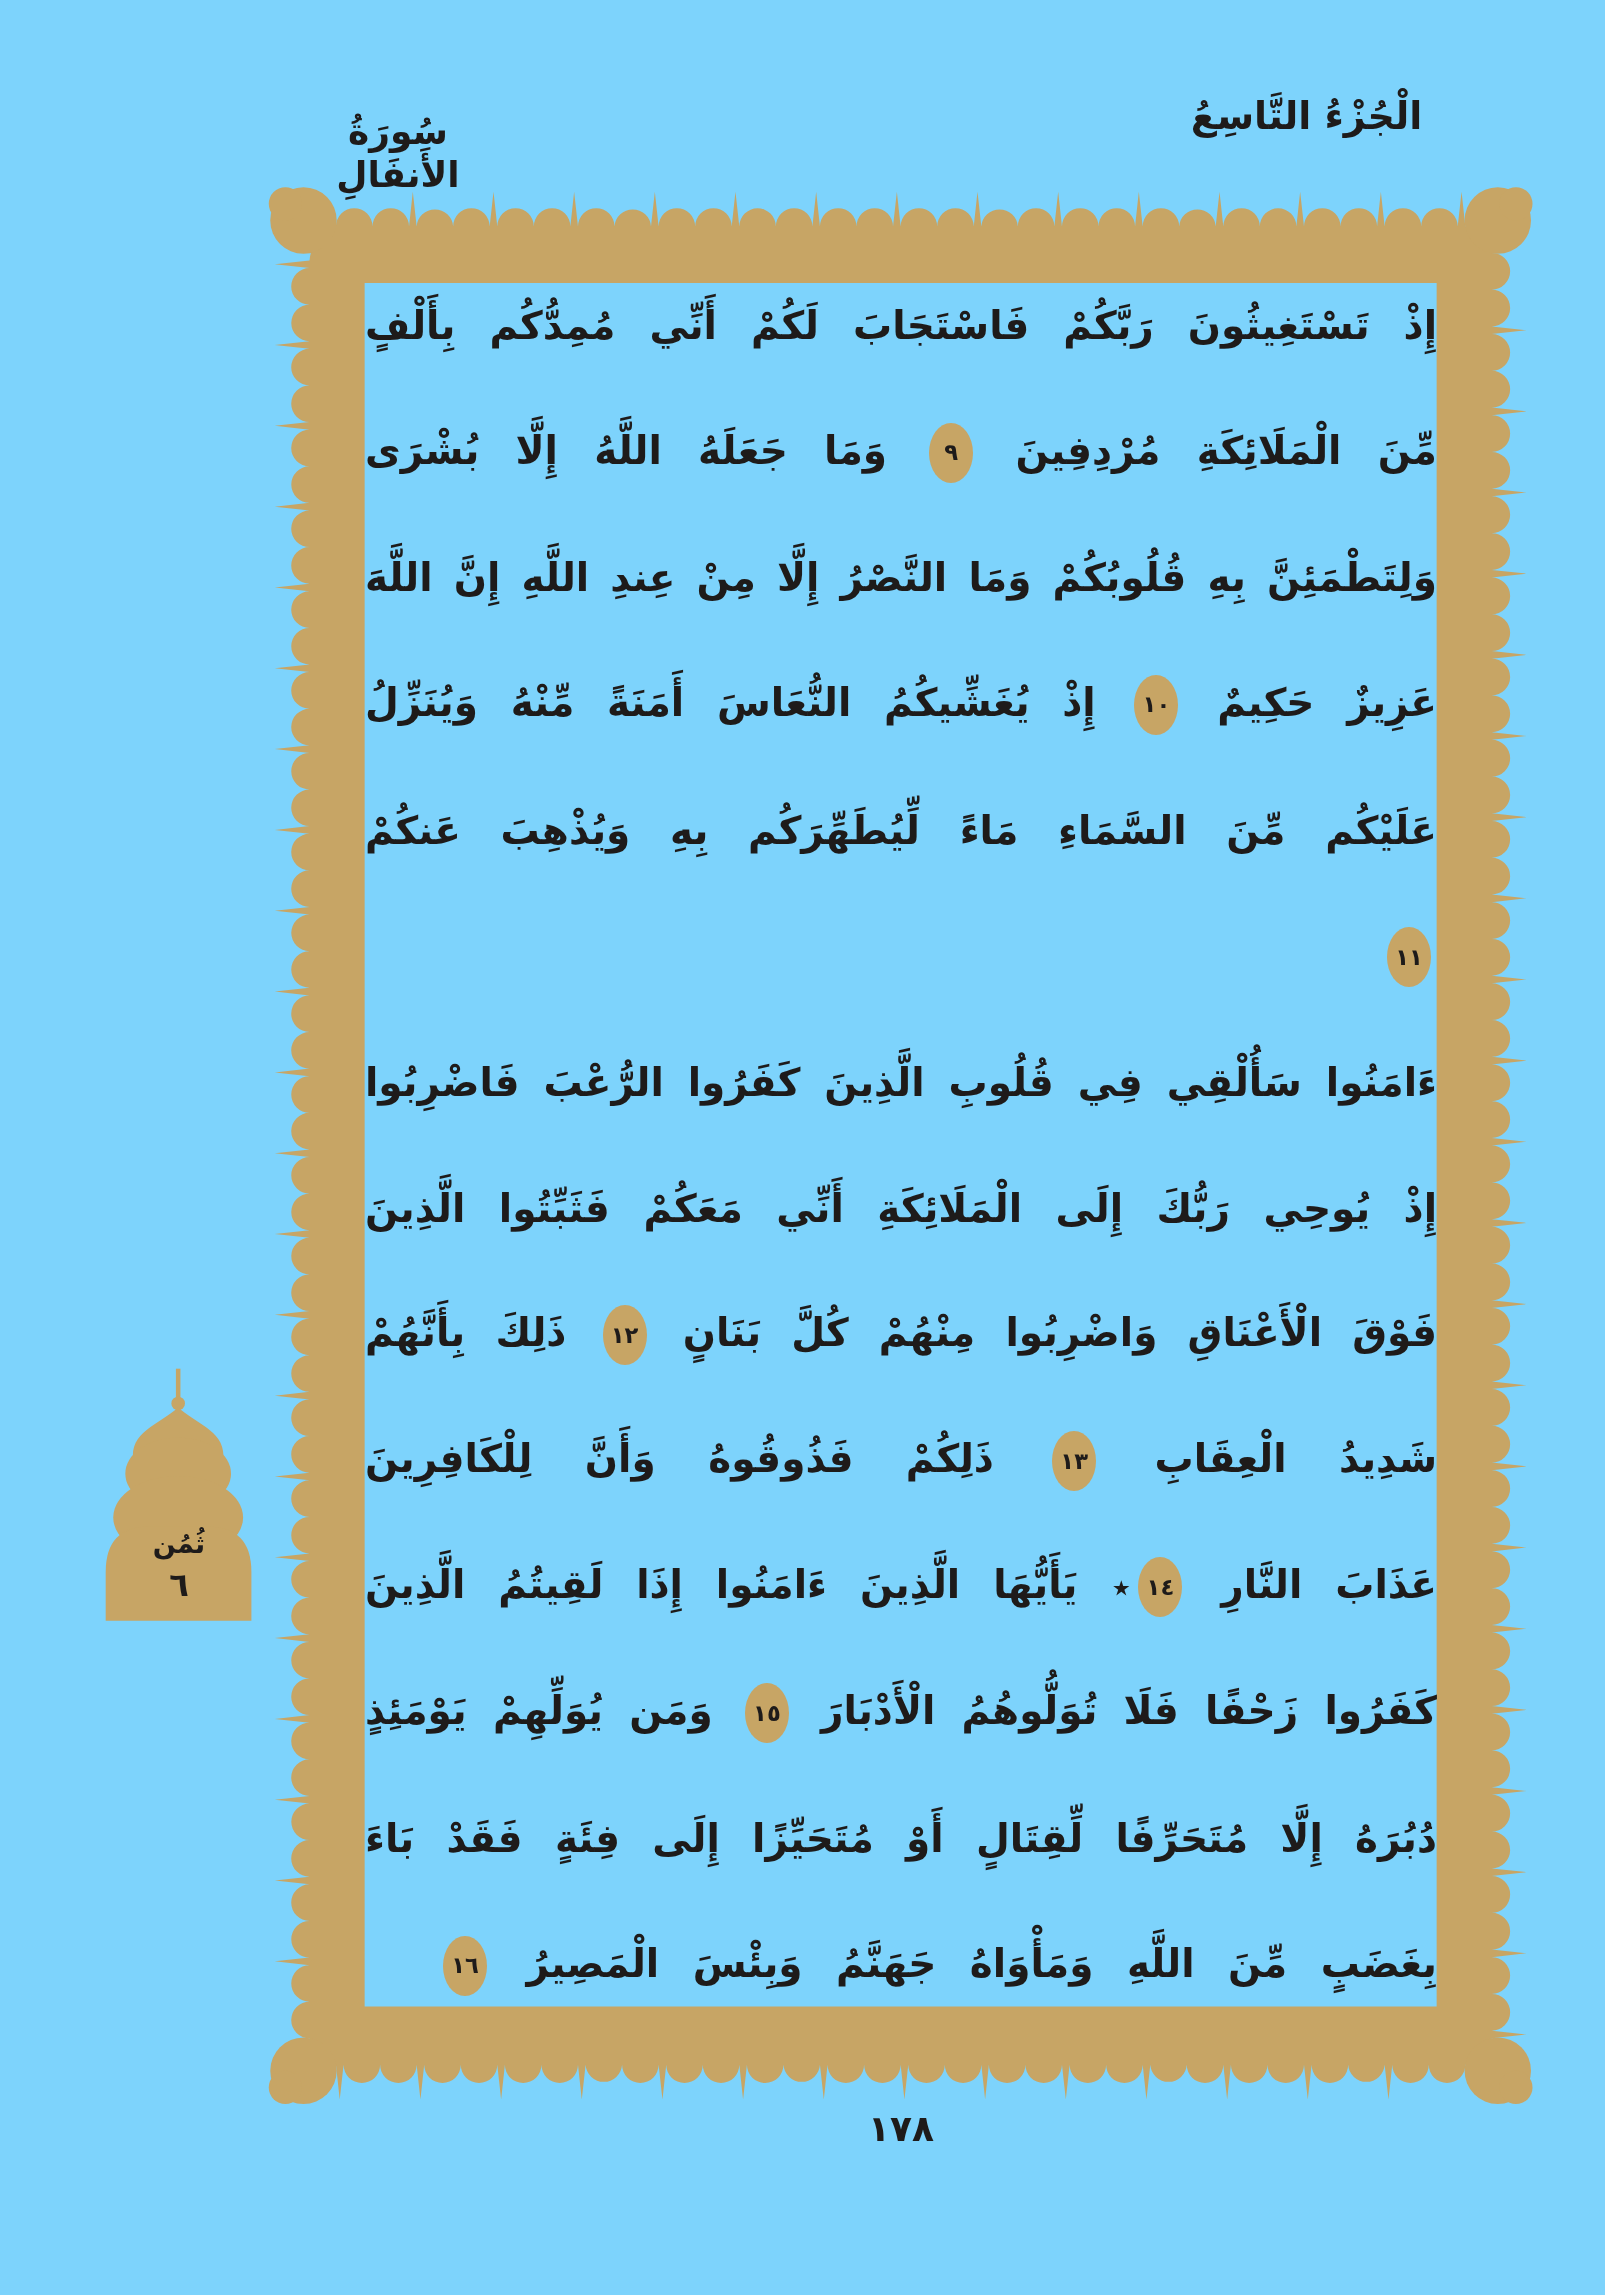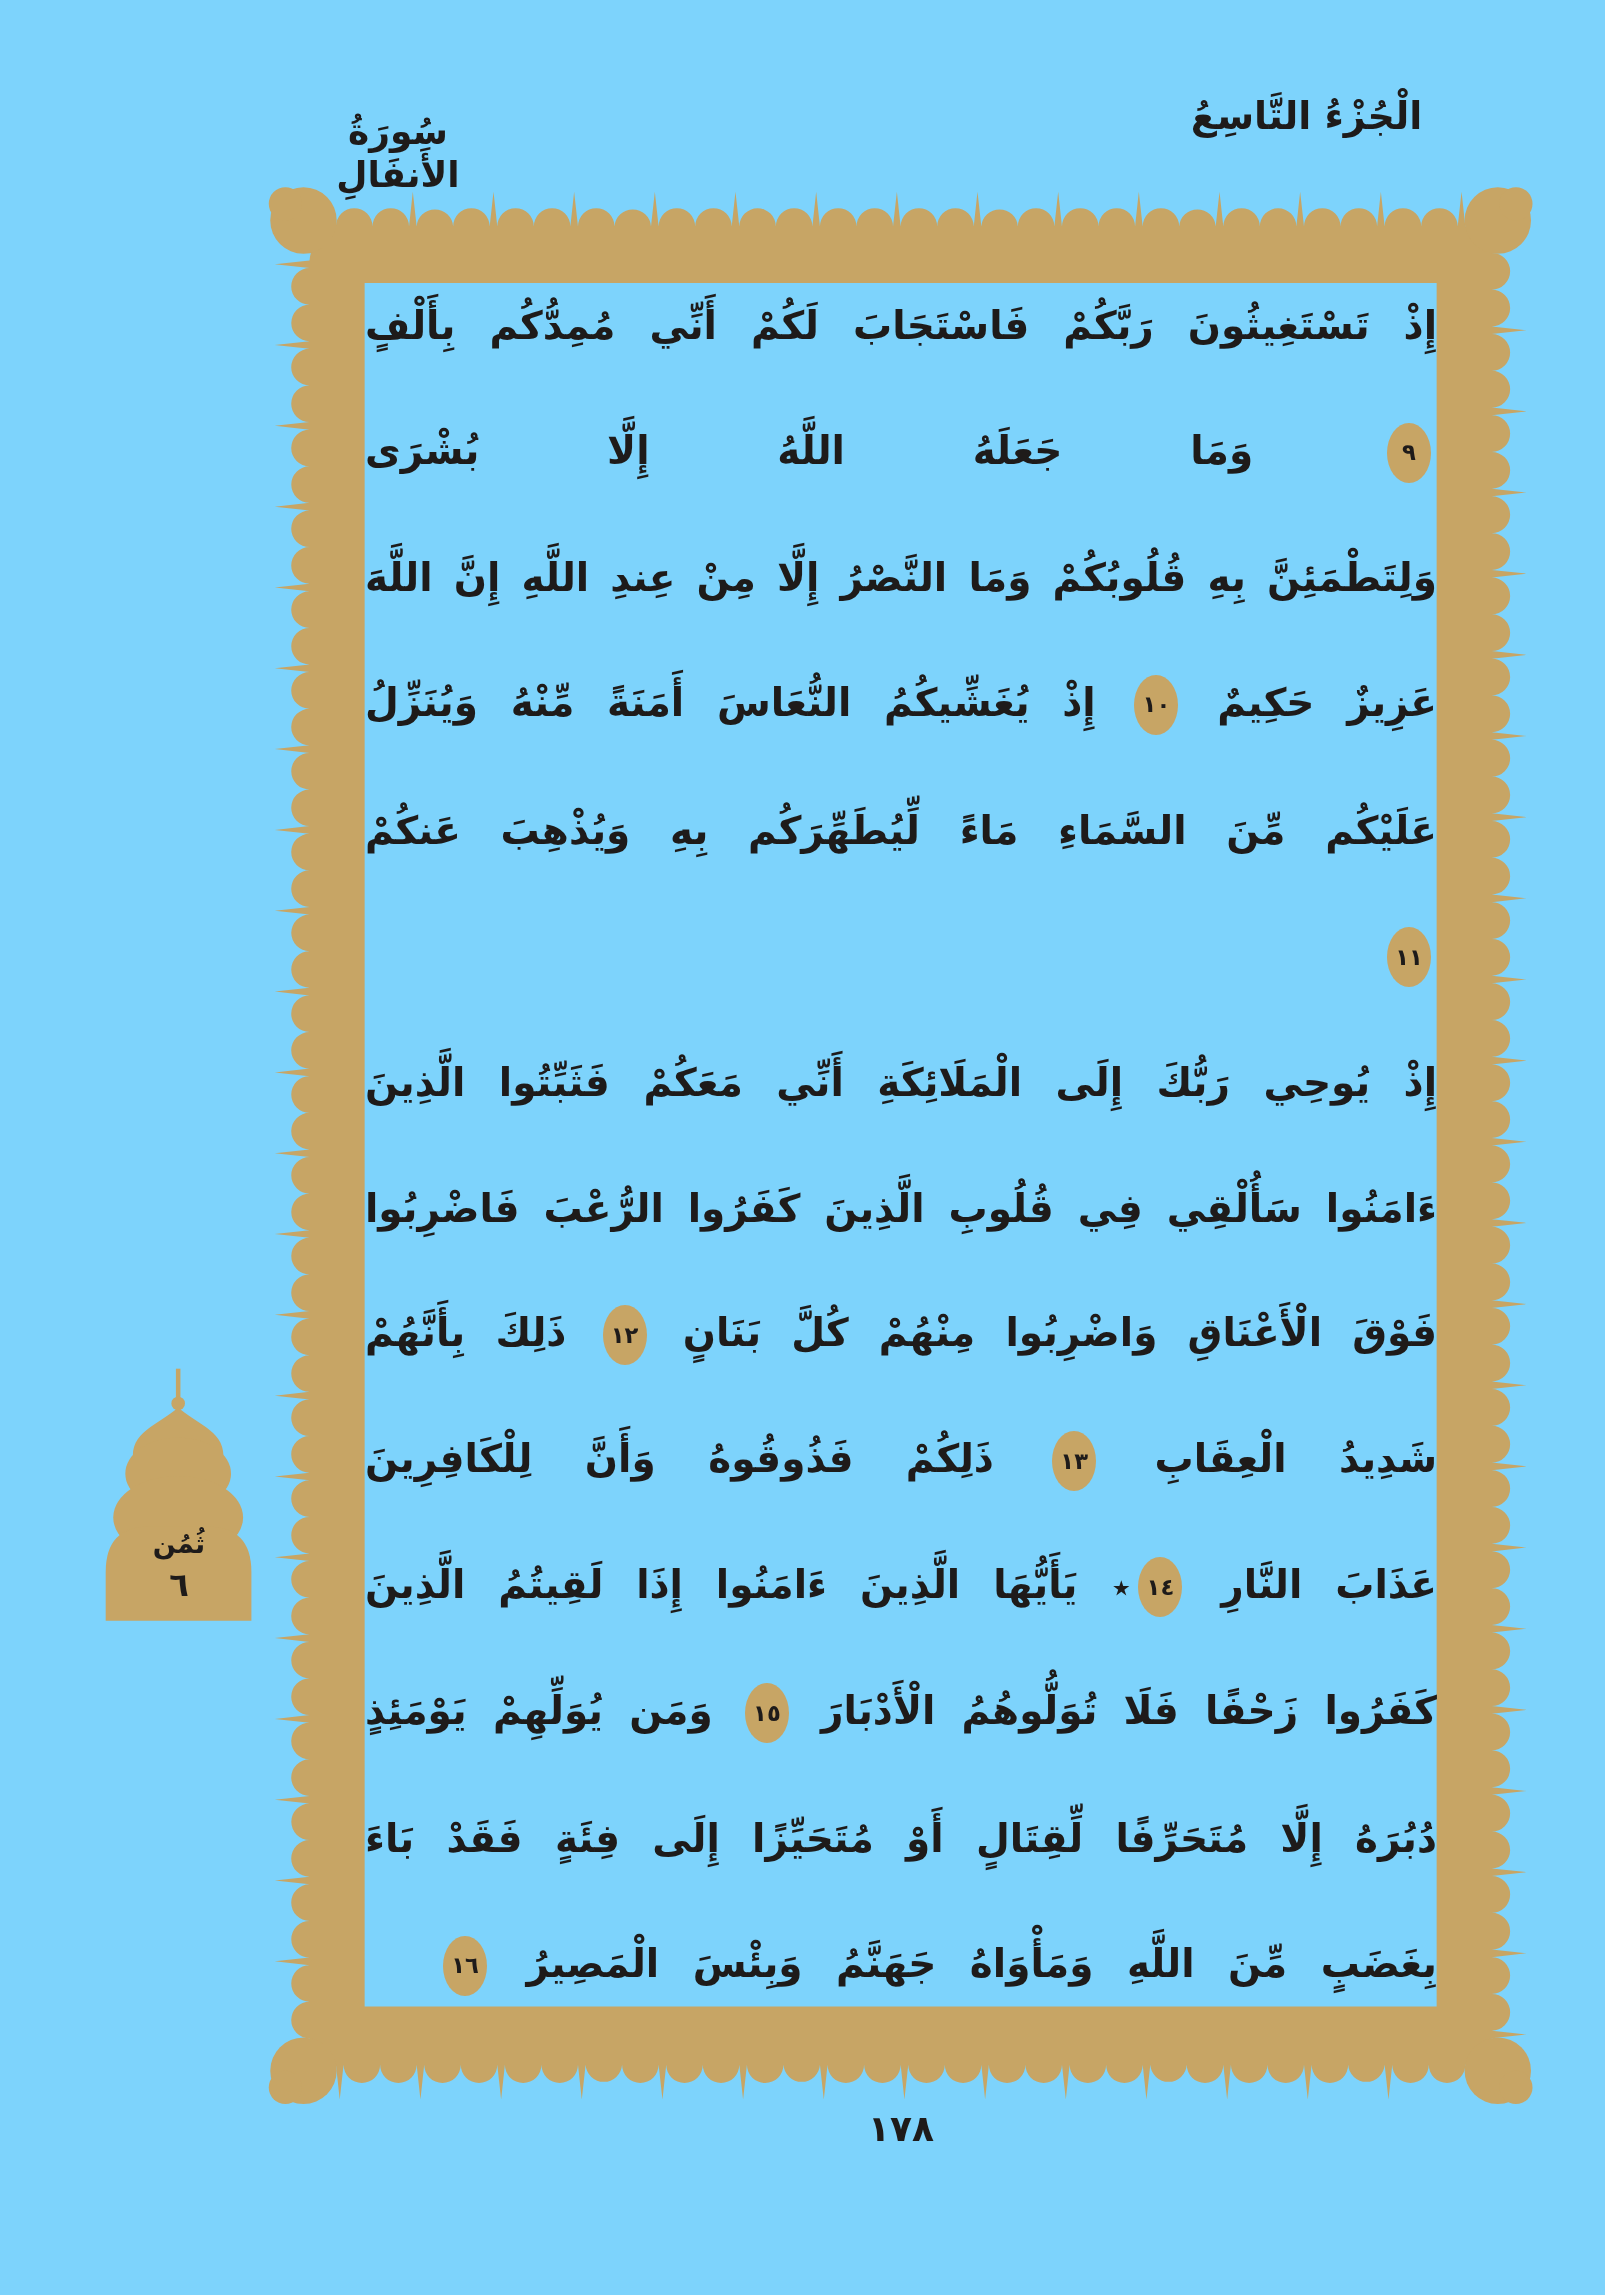--- a/index.html
+++ b/index.html
@@ -78,45 +78,45 @@
   </svg>
 
   <div class="surah-title">سُورَةُ الأَنفَالِ</div>
   <div class="juz-title">الْجُزْءُ التَّاسِعُ</div>
 
   <div class="text-block">
       <div class="qline">
         <div class="qtext" dir="rtl"><span class="seg-text">إِذْ تَسْتَغِيثُونَ رَبَّكُمْ فَاسْتَجَابَ لَكُمْ أَنِّي مُمِدُّكُم بِأَلْفٍ </span></div>
       </div>
       <div class="qline">
-        <div class="qtext" dir="rtl"><span class="verse-marker">
+        <div class="qtext" dir="rtl"><span class="seg-text">مِّنَ الْمَلَائِكَةِ مُرْدِفِينَ </span><span class="verse-marker">
             <span class="verse-num">٩</span>
           </span><span class="seg-text"> وَمَا جَعَلَهُ اللَّهُ إِلَّا بُشْرَى </span></div>
       </div>
       <div class="qline">
         <div class="qtext" dir="rtl"><span class="seg-text">وَلِتَطْمَئِنَّ بِهِ قُلُوبُكُمْ وَمَا النَّصْرُ إِلَّا مِنْ عِندِ اللَّهِ إِنَّ اللَّهَ </span></div>
       </div>
       <div class="qline">
         <div class="qtext" dir="rtl"><span class="seg-text">عَزِيزٌ حَكِيمٌ </span><span class="verse-marker">
             <span class="verse-num">١٠</span>
           </span><span class="seg-text"> إِذْ يُغَشِّيكُمُ النُّعَاسَ أَمَنَةً مِّنْهُ وَيُنَزِّلُ </span></div>
       </div>
       <div class="qline">
         <div class="qtext" dir="rtl"><span class="seg-text">عَلَيْكُم مِّنَ السَّمَاءِ مَاءً لِّيُطَهِّرَكُم بِهِ وَيُذْهِبَ عَنكُمْ </span></div>
       </div>
       <div class="qline">
         <div class="qtext" dir="rtl"><span class="verse-marker">
             <span class="verse-num">١١</span>
           </span></div>
       </div>
       <div class="qline">
-        <div class="qtext" dir="rtl"><span class="seg-text">إِذْ يُوحِي رَبُّكَ إِلَى الْمَلَائِكَةِ أَنِّي مَعَكُمْ فَثَبِّتُوا الَّذِينَ </span></div>
+        <div class="qtext" dir="rtl"><span class="seg-text">ءَامَنُوا سَأُلْقِي فِي قُلُوبِ الَّذِينَ كَفَرُوا الرُّعْبَ فَاضْرِبُوا </span></div>
       </div>
       <div class="qline">
-        <div class="qtext" dir="rtl"><span class="seg-text">ءَامَنُوا سَأُلْقِي فِي قُلُوبِ الَّذِينَ كَفَرُوا الرُّعْبَ فَاضْرِبُوا </span></div>
+        <div class="qtext" dir="rtl"><span class="seg-text">إِذْ يُوحِي رَبُّكَ إِلَى الْمَلَائِكَةِ أَنِّي مَعَكُمْ فَثَبِّتُوا الَّذِينَ </span></div>
       </div>
       <div class="qline">
         <div class="qtext" dir="rtl"><span class="seg-text">فَوْقَ الْأَعْنَاقِ وَاضْرِبُوا مِنْهُمْ كُلَّ بَنَانٍ </span><span class="verse-marker">
             <span class="verse-num">١٢</span>
           </span><span class="seg-text"> ذَلِكَ بِأَنَّهُمْ </span></div>
       </div>
       <div class="qline">
         <div class="qtext" dir="rtl"><span class="seg-text">شَدِيدُ الْعِقَابِ </span><span class="verse-marker">
             <span class="verse-num">١٣</span>
           </span><span class="seg-text"> ذَلِكُمْ فَذُوقُوهُ وَأَنَّ لِلْكَافِرِينَ </span></div>

